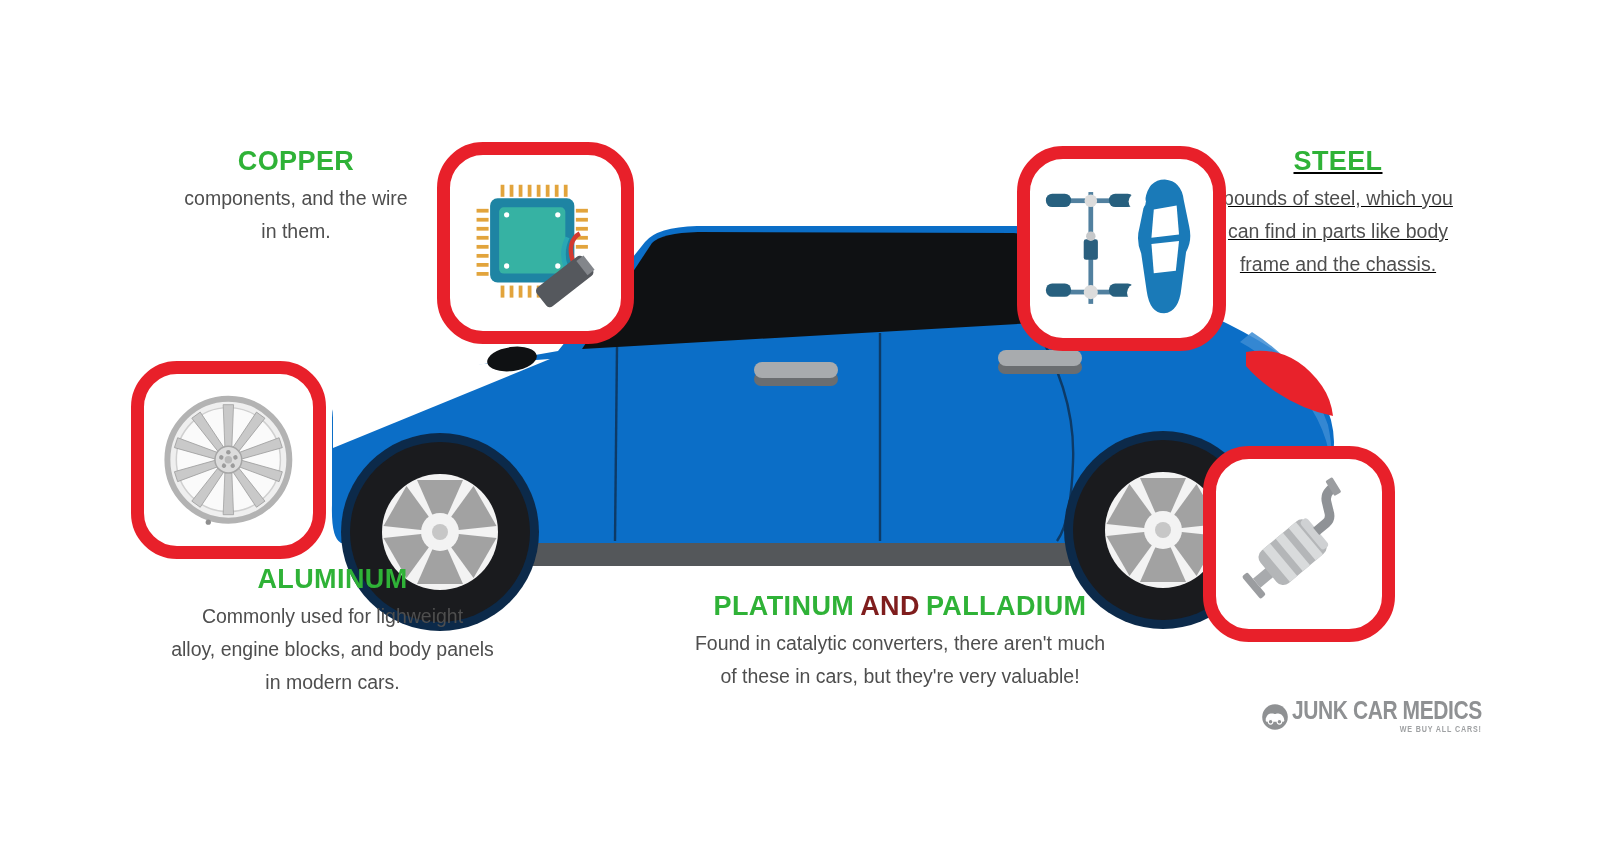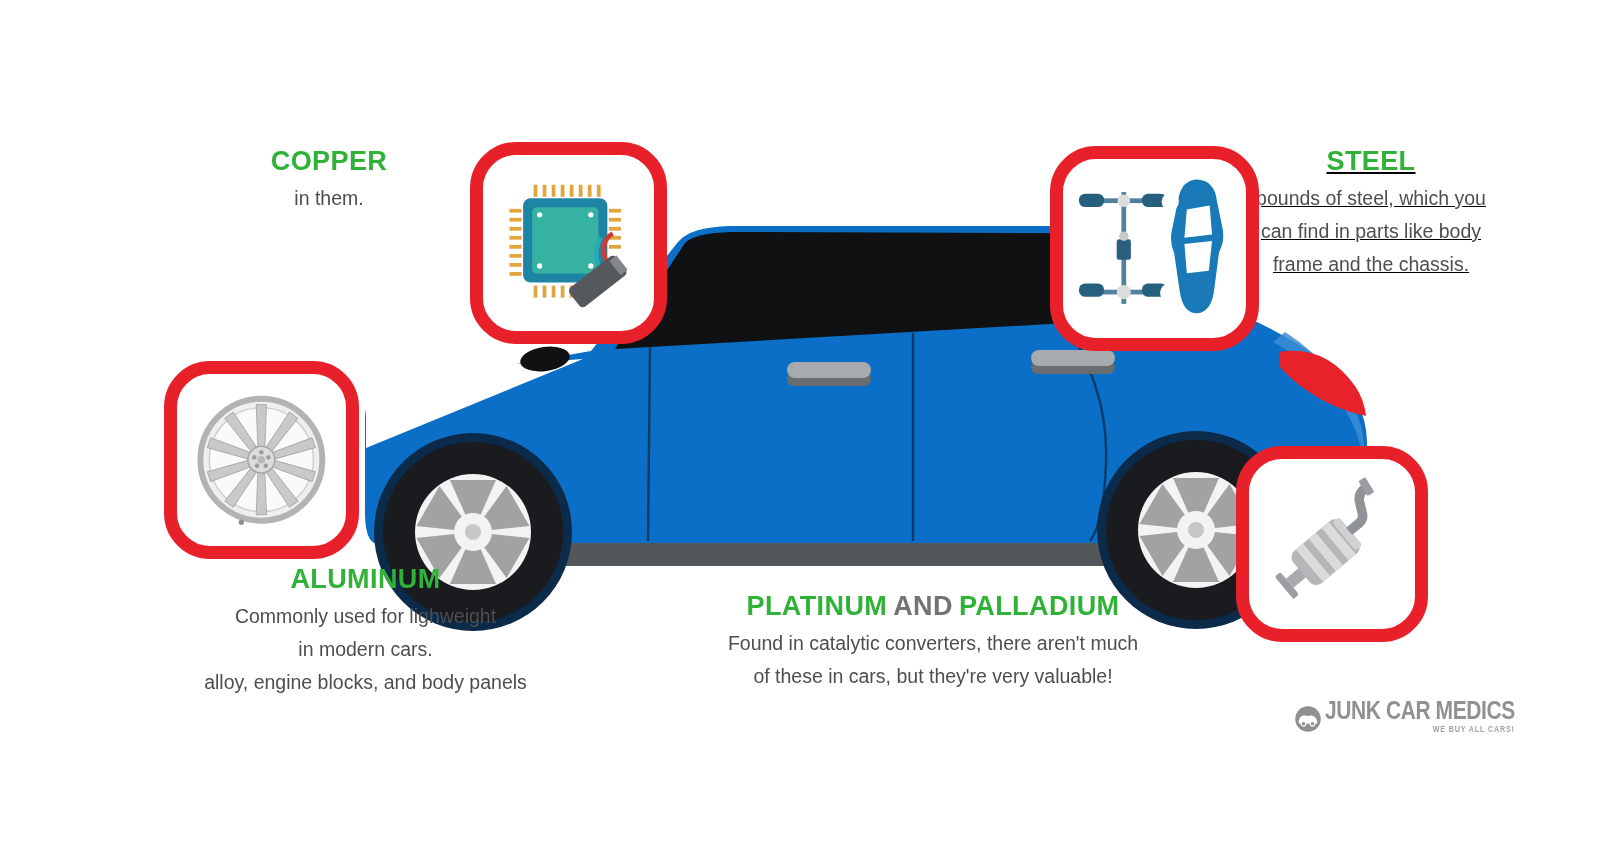--- a/index.html
+++ b/index.html
@@ -1,48 +1,48 @@
 <!DOCTYPE html>
 <html><head>
 <meta charset="utf-8">
 <style>
   html,body{margin:0;padding:0;}
   body{
     width:1600px;height:850px;background:#ffffff;overflow:hidden;position:relative;
     font-family:"Liberation Sans","DejaVu Sans",sans-serif;
   }
-  .canvas{position:absolute;inset:0;background:#ffffff;margin-left:33px;}
+  .canvas{position:absolute;inset:0;background:#ffffff;}
   
   .callout{position:absolute;text-align:center;}
   .callout h2{
     margin:0 0 5px 0;font-size:27px;font-weight:bold;letter-spacing:.4px;
     color:#2fb237;
   }
   .callout .body{font-size:19.5px;line-height:33px;color:#4e4e4e;}
   .callout .tl{display:block;}
   .co-copper{left:111px;top:146px;width:370px;}
   .co-steel{left:1168px;top:146px;width:340px;text-decoration:underline;}
   .co-aluminum{left:135px;top:564px;width:395px;}
   .co-platinum{left:640px;top:591px;width:520px;}
-  .co-platinum h2 .and{color:#737373;margin:0 6px;}
+  .co-platinum h2 .and{color:#7f1d1d;margin:0 6px;}
   .co-platinum h2 span{display:inline-block;}
   
   .icon-box{
     position:absolute;background:#ffffff;border:13px solid #e8202a;border-radius:46px;
     box-sizing:border-box;display:flex;align-items:center;justify-content:center;
   }
   .icon-box svg{width:88%;height:88%;}
   .box-chip{left:437px;top:142px;width:197px;height:202px;}
   .box-chassis{left:1017px;top:146px;width:209px;height:205px;}
   .box-wheel{left:131px;top:361px;width:195px;height:198px;}
   .box-converter{left:1203px;top:446px;width:192px;height:196px;}
   
   .car-svg{position:absolute;left:300px;top:215px;width:1060px;height:420px;}
   
-  .logo{position:absolute;left:1260px;top:697px;display:flex;align-items:flex-end;}
+  .logo{position:absolute;left:1260px;top:697px;display:flex;align-items:center;}
   .logo-mark{width:30px;height:30px;margin-top:2px;}
   .logo-text{margin-left:2px;transform:scaleX(.84);transform-origin:left top;}
   .logo-name{font-size:25px;font-weight:bold;letter-spacing:-.5px;color:#8f9193;line-height:26px;white-space:nowrap;}
   .logo-tagline{font-size:8.5px;font-weight:bold;letter-spacing:1px;color:#9fa1a3;text-align:right;margin-top:1px;}
 </style>
 </head>
 <body>
 
 <div class="canvas">
 
@@ -129,39 +129,40 @@
         <polygon points="0,0 -23,-52 23,-52" transform="rotate(300)"></polygon>
       </g>
       <circle r="19" fill="#f3f3f3"></circle>
       <circle r="8" fill="#c7c7c7"></circle>
     </g>
   </svg>
 
   <section class="callout co-copper">
     <h2>COPPER</h2>
     <div class="body">
+      <span class="tl">components, and the wire</span>
       <span class="tl">in them.</span>
     </div>
   </section>
 
   <section class="callout co-steel">
     <h2>STEEL</h2>
     <div class="body">
       <span class="tl">pounds of steel, which you</span>
       <span class="tl">can find in parts like body</span>
       <span class="tl">frame and the chassis.</span>
     </div>
   </section>
 
   <section class="callout co-aluminum">
     <h2>ALUMINUM</h2>
     <div class="body">
       <span class="tl">Commonly used for lighweight</span>
+      <span class="tl">alloy, engine blocks, and body panels</span>
       <span class="tl">in modern cars.</span>
-      <span class="tl">alloy, engine blocks, and body panels</span>
     </div>
   </section>
 
   <section class="callout co-platinum">
     <h2><span>PLATINUM</span><span class="and">AND</span><span>PALLADIUM</span></h2>
     <div class="body">
       <span class="tl">Found in catalytic converters, there aren't much</span>
       <span class="tl">of these in cars, but they're very valuable!</span>
     </div>
   </section>

